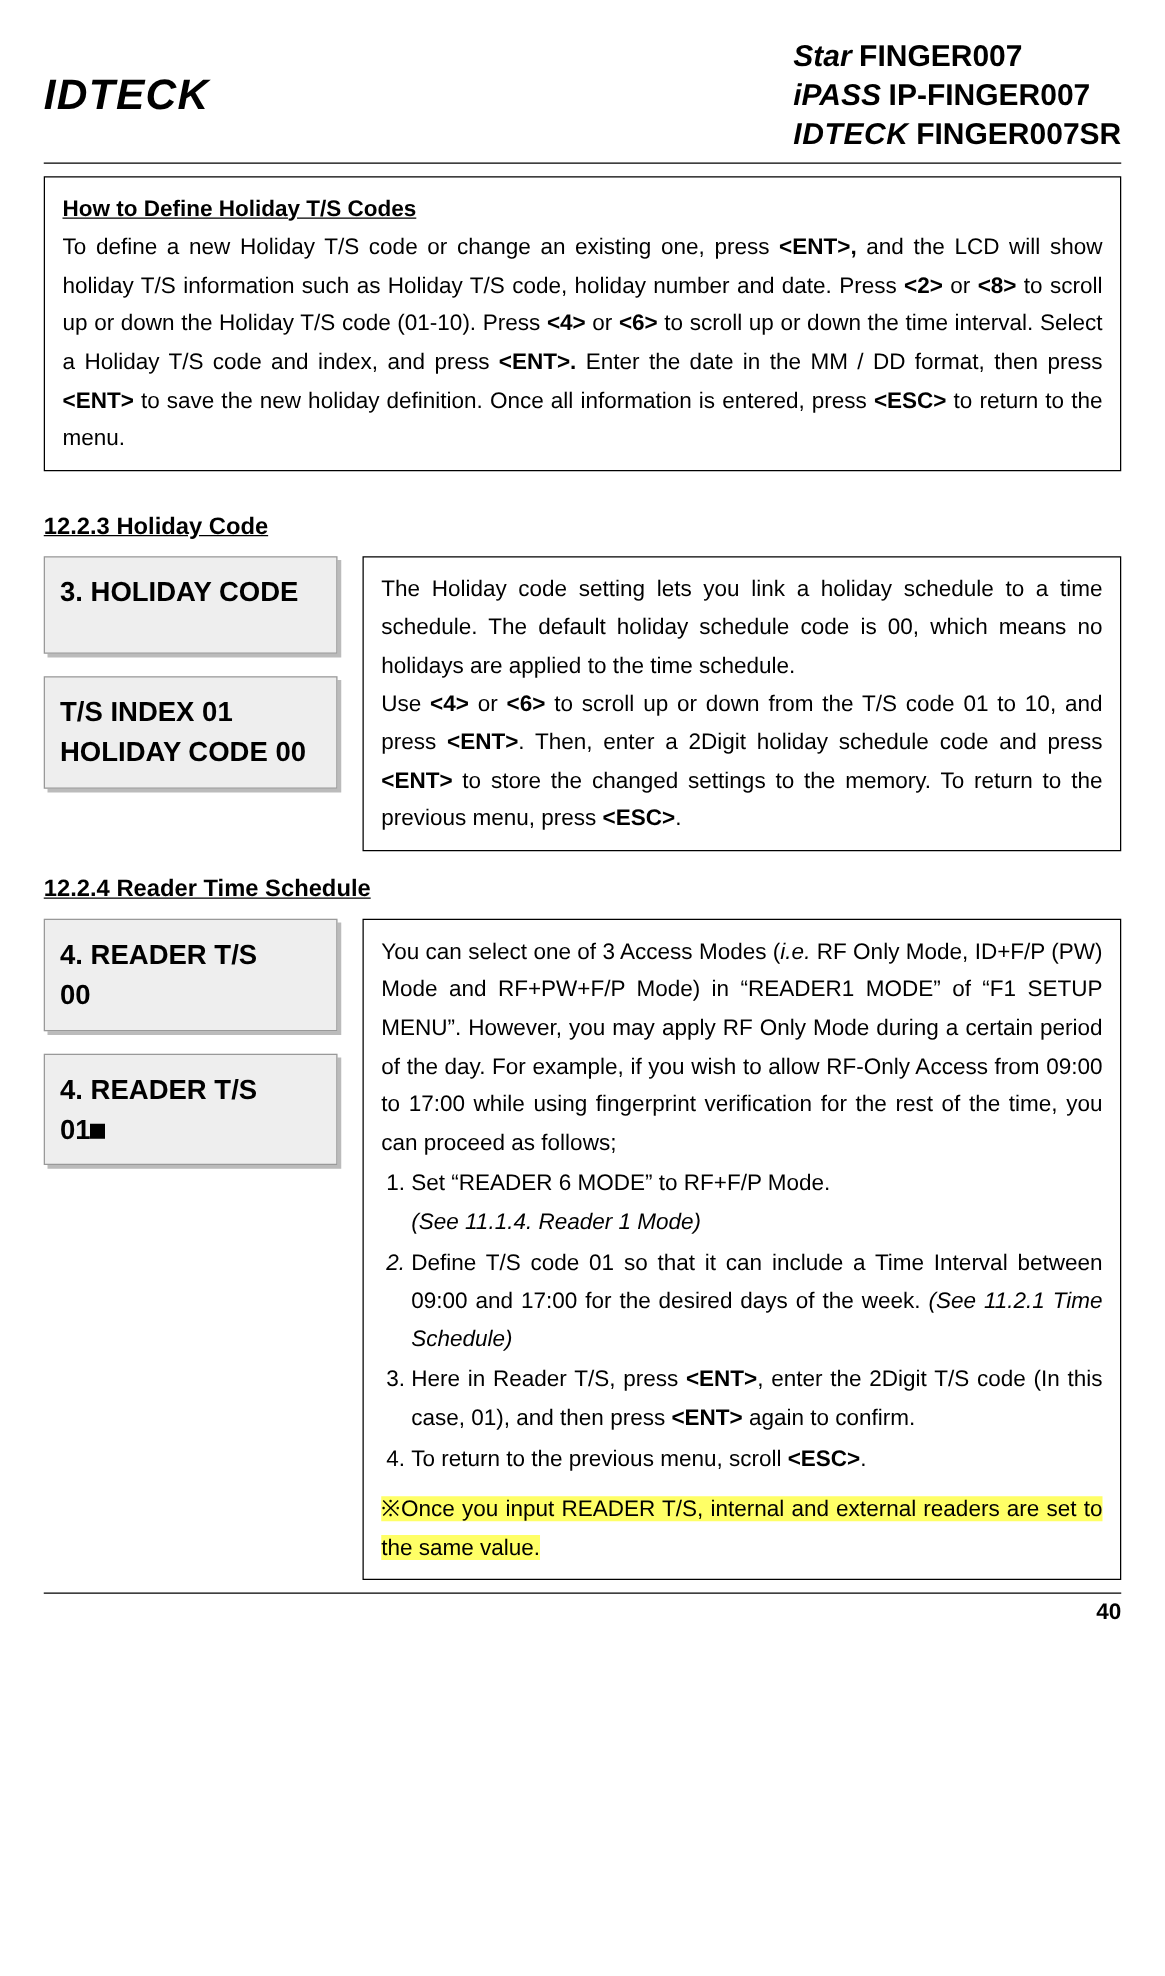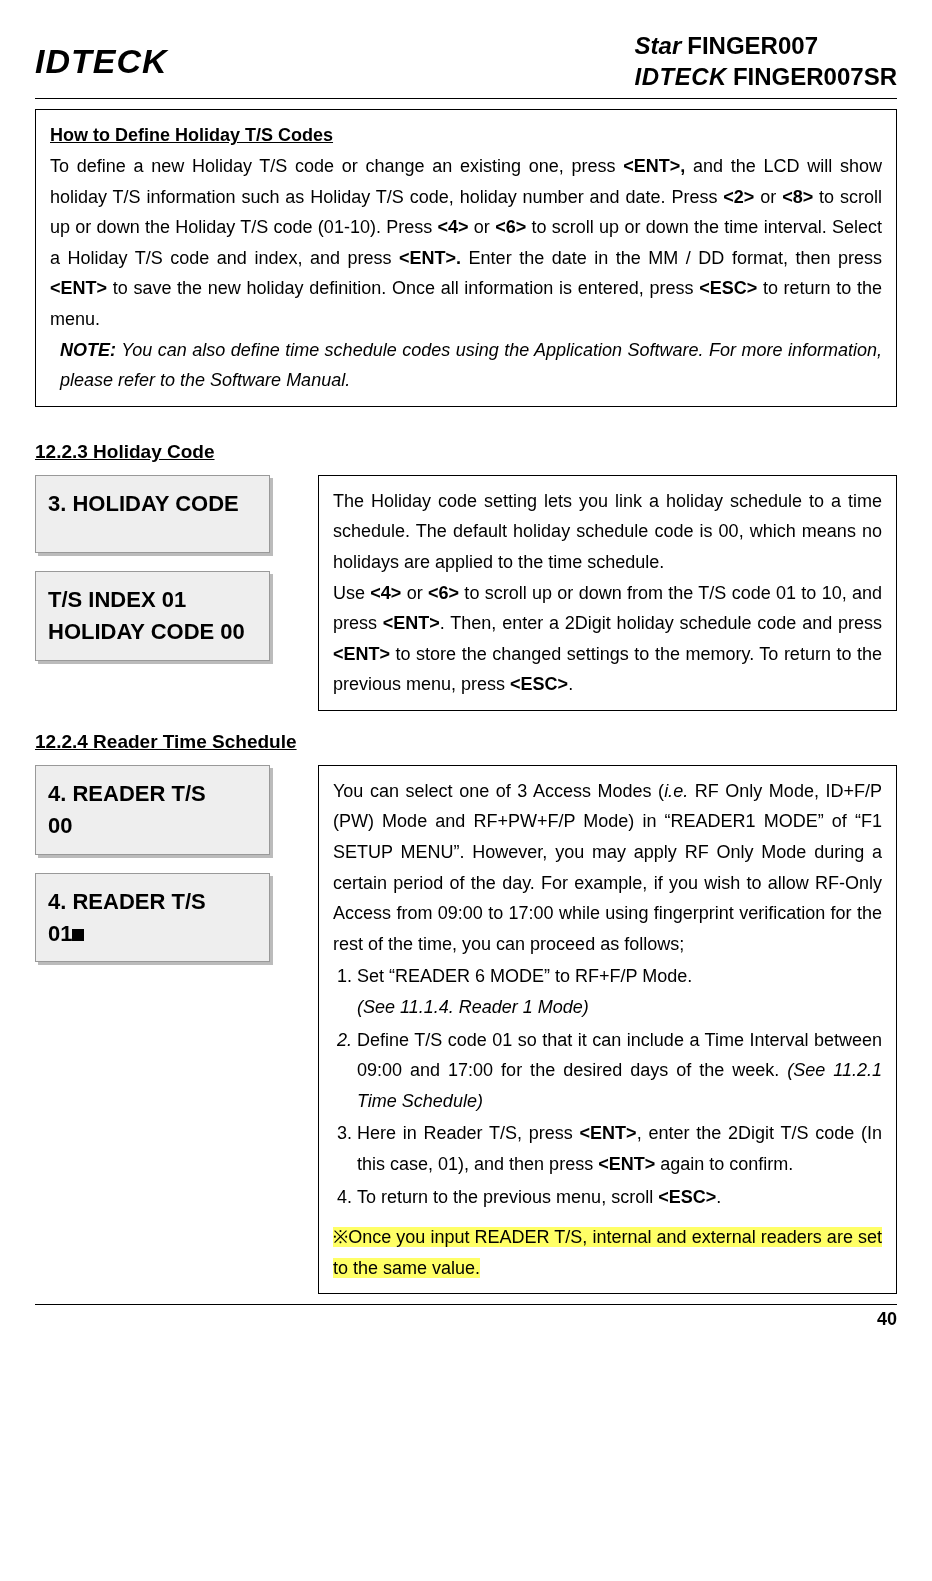--- a/index.html
+++ b/index.html
@@ -97,21 +97,20 @@
     line-height: 1.45;
     font-size: 22px;
     min-height: 36px;
   }
   .info-box {
     border: 1px solid #000;
     padding: 10px 14px;
     line-height: 1.7;
     flex: 1;
     text-align: justify;
-    margin-left: 28px;
   }
   ol.num {
     padding-left: 24px;
     margin: 2px 0;
   }
   ol.num li {
     margin-bottom: 2px;
   }
   .hl {
     background: #ffff66;
@@ -137,34 +136,35 @@
 <body>
 
 <div class="header">
   <div class="header-left">IDTECK</div>
   <div class="header-right">
     <div class="header-right-row">
       <span class="brand-star">Star</span>
       <span>FINGER007</span>
     </div>
     <div class="header-right-row">
+      <span class="brand-ipass">iPASS</span>
+      <span>IP-FINGER007</span>
+    </div>
+    <div class="header-right-row">
       <span class="brand-idteck">IDTECK</span>
       <span>FINGER007SR</span>
     </div>
   </div>
 </div>
 <hr class="hr">
 
 <div class="box">
   <div class="box-title">How to Define Holiday T/S Codes</div>
   <div>
     <span>To define a new Holiday T/S code or change an existing one, press </span><b>&lt;ENT&gt;,</b><span> and the LCD will show holiday T/S information such as Holiday T/S code, holiday number and date. Press </span><b>&lt;2&gt;</b><span> or </span><b>&lt;8&gt;</b><span> to scroll up or down the Holiday T/S code (01-10). Press </span><b>&lt;4&gt;</b><span> or </span><b>&lt;6&gt;</b><span> to scroll up or down the time interval. Select a Holiday T/S code and index, and press </span><b>&lt;ENT&gt;.</b><span> Enter the date in the MM / DD format, then press </span><b>&lt;ENT&gt;</b><span> to save the new holiday definition. Once all information is entered, press </span><b>&lt;ESC&gt;</b><span> to return to the menu.</span>
-  </div>
-  <div class="note">
-    <b>NOTE:</b><span> You can also define time schedule codes using the Application Software. For more information, please refer to the Software Manual.</span>
   </div>
 </div>
 
 <div class="section-num">12.2.3 Holiday Code</div>
 
 <div class="row">
   <div class="lcd-stack">
     <div class="lcd">
       <div>3. HOLIDAY CODE</div>
     </div>

